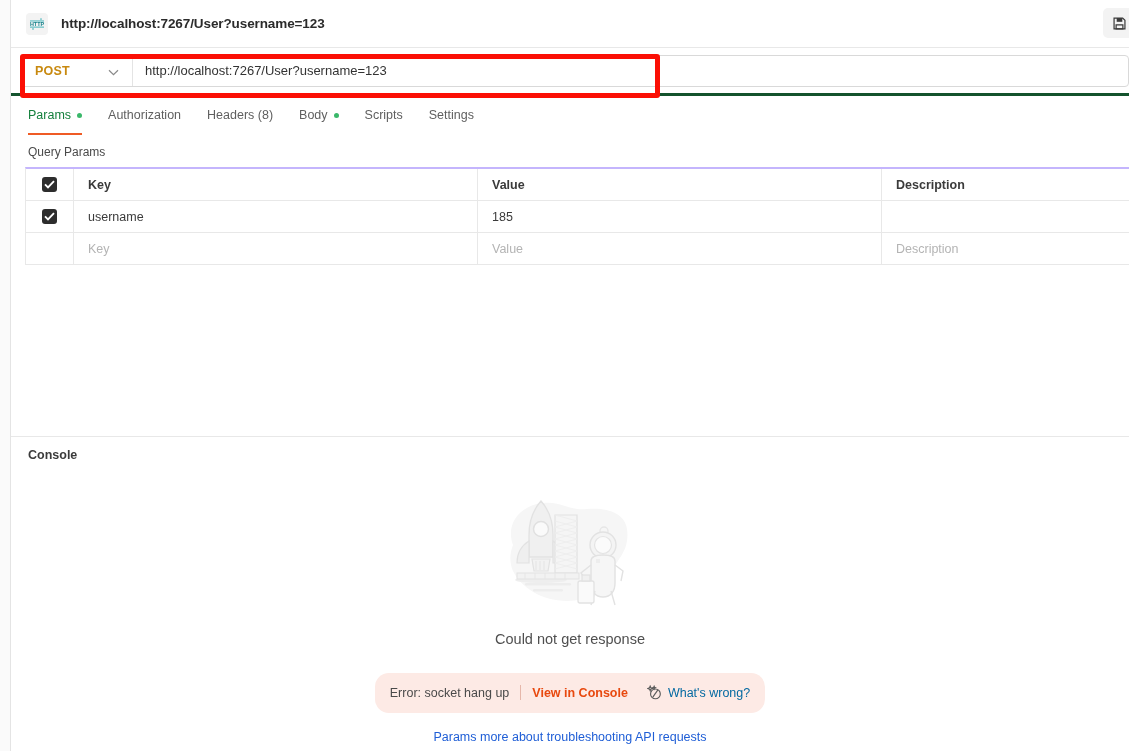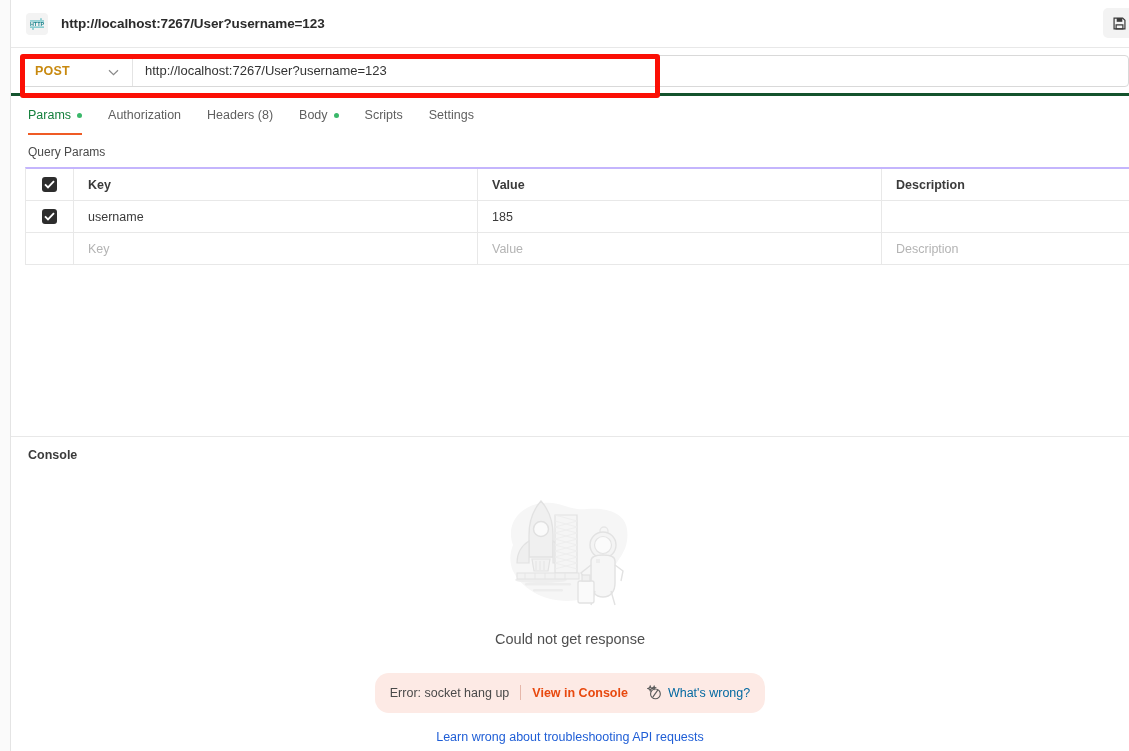--- a/index.html
+++ b/index.html
@@ -437,18 +437,18 @@
             <svg width="15" height="15" viewBox="0 0 16 16" fill="none" stroke="#5a5a5a" stroke-width="1.2">
               <circle cx="9" cy="9.5" r="5.2"></circle>
               <path d="M11.6 5.2L6.2 13"></path>
               <path d="M3.4 1.2l.7 1.8 1.8.7-1.8.7-.7 1.8-.7-1.8L.9 3.7l1.8-.7z"></path>
               <path d="M7.6 1.4l.4 1 1 .4-1 .4-.4 1-.4-1-1-.4 1-.4z"></path>
             </svg>
             <span>What's wrong?</span>
           </span>
         </div>
 
-        <div class="learn-link">Learn wrong about troubleshooting API requests</div>
+        <div class="learn-link">Params more about troubleshooting API requests</div>
       </div>
     </div>
 
   </div>
 </div>
 
 </body></html>

